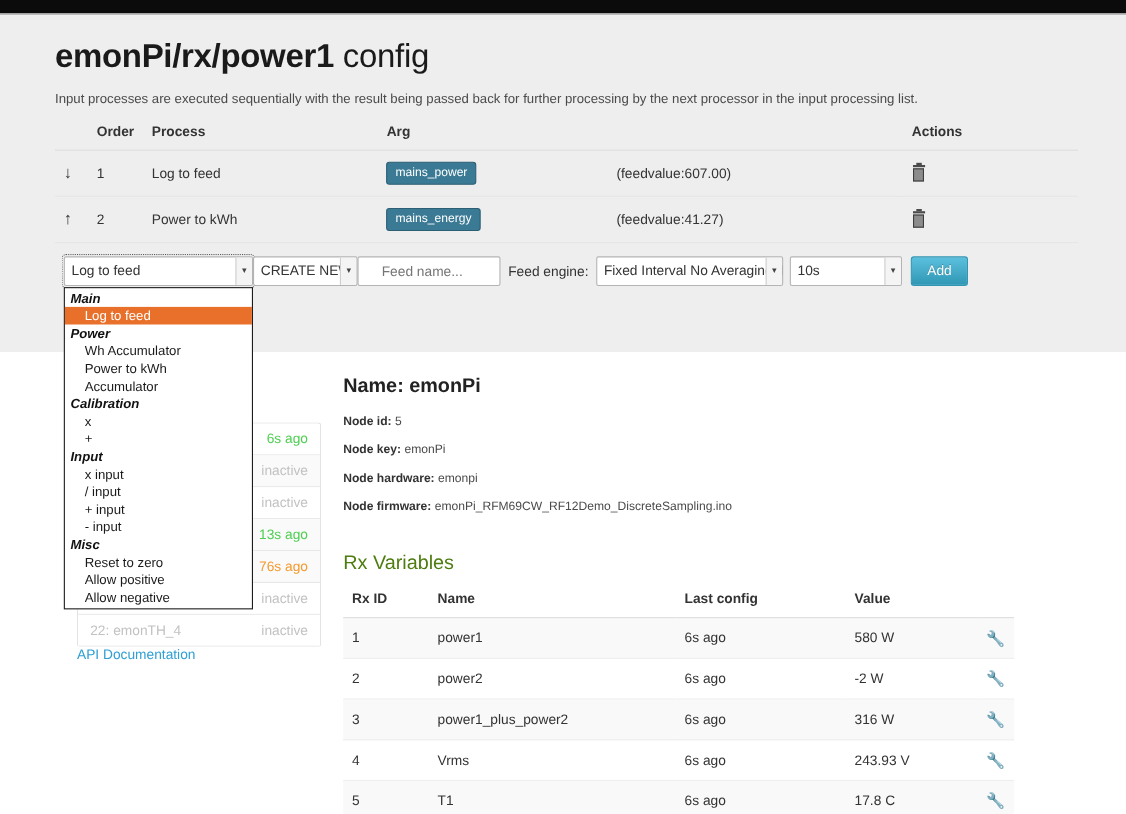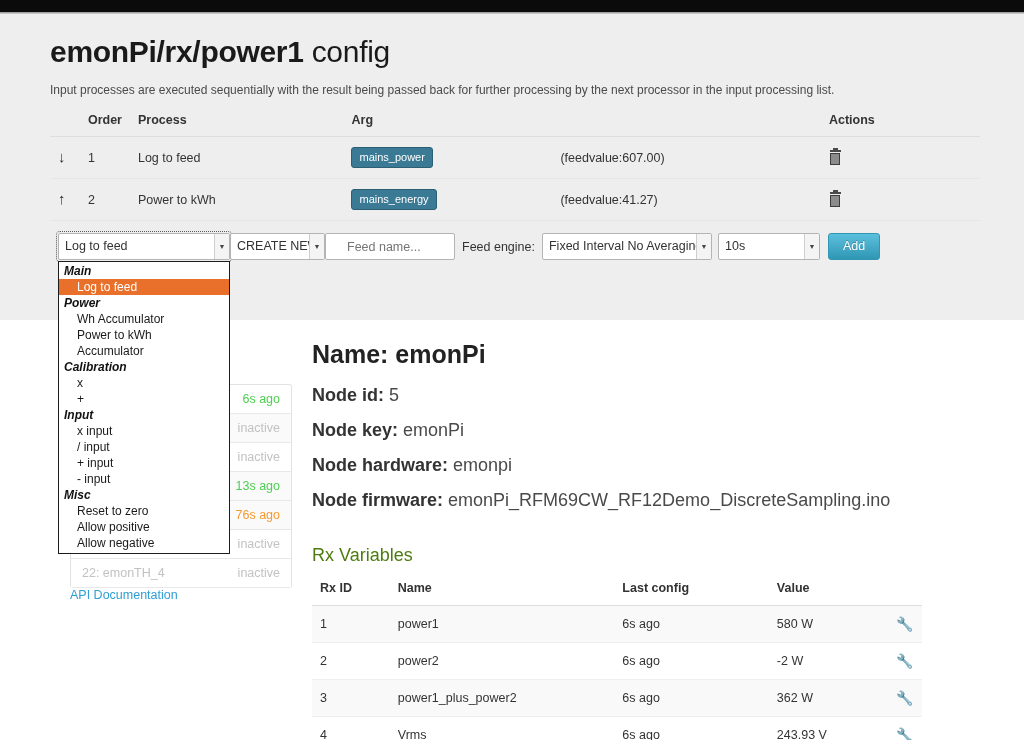--- a/index.html
+++ b/index.html
@@ -117,22 +117,22 @@
   .feed-row.alt { background:#fafafa; }
   .feed-name { color:#3ca0d8; }
   .feed-name.muted { color:#c2c2c2; }
   .st-green { color:#4fcf52; }
   .st-orange { color:#f59a30; }
   .st-grey { color:#c2c2c2; }
   .api-link { display:block; color:#2f9fd4; font-size:12.5px; cursor:pointer; }
 
   
   .right-col { position:absolute; left:312px; top:340px; width:640px; }
-  h2.node-name { font-size:25px; font-weight:bold; color:#222; margin:0 0 16px 0; }
-  .node-line { font-size:18px; color:#333; margin-bottom:14px; }
+  h2.node-name { font-size:18px; font-weight:bold; color:#222; margin:0 0 16px 0; }
+  .node-line { font-size:11px; color:#333; margin-bottom:14px; }
   .node-line b { font-weight:bold; }
   .node-line span.val { color:#4a4a4a; }
 
   h3.rx-title { font-size:18px; font-weight:normal; color:#4d7c0f; margin:34px 0 9px 0; }
   table.rx { width:610px; border-collapse:collapse; }
   table.rx th {
     text-align:left; font-size:12.5px; font-weight:bold; color:#333;
     padding:6px 8px 10px 8px; border-bottom:1px solid #dddddd;
   }
   table.rx td {
@@ -332,21 +332,21 @@
         <td>2</td>
         <td>power2</td>
         <td class="st-green">6s ago</td>
         <td>-2 W</td>
         <td><span class="wrench">🔧</span></td>
       </tr>
       <tr class="odd">
         <td>3</td>
         <td>power1_plus_power2</td>
         <td class="st-green">6s ago</td>
-        <td>362 W</td>
+        <td>316 W</td>
         <td><span class="wrench">🔧</span></td>
       </tr>
       <tr>
         <td>4</td>
         <td>Vrms</td>
         <td class="st-green">6s ago</td>
         <td>243.93 V</td>
         <td><span class="wrench">🔧</span></td>
       </tr>
       <tr class="odd">

